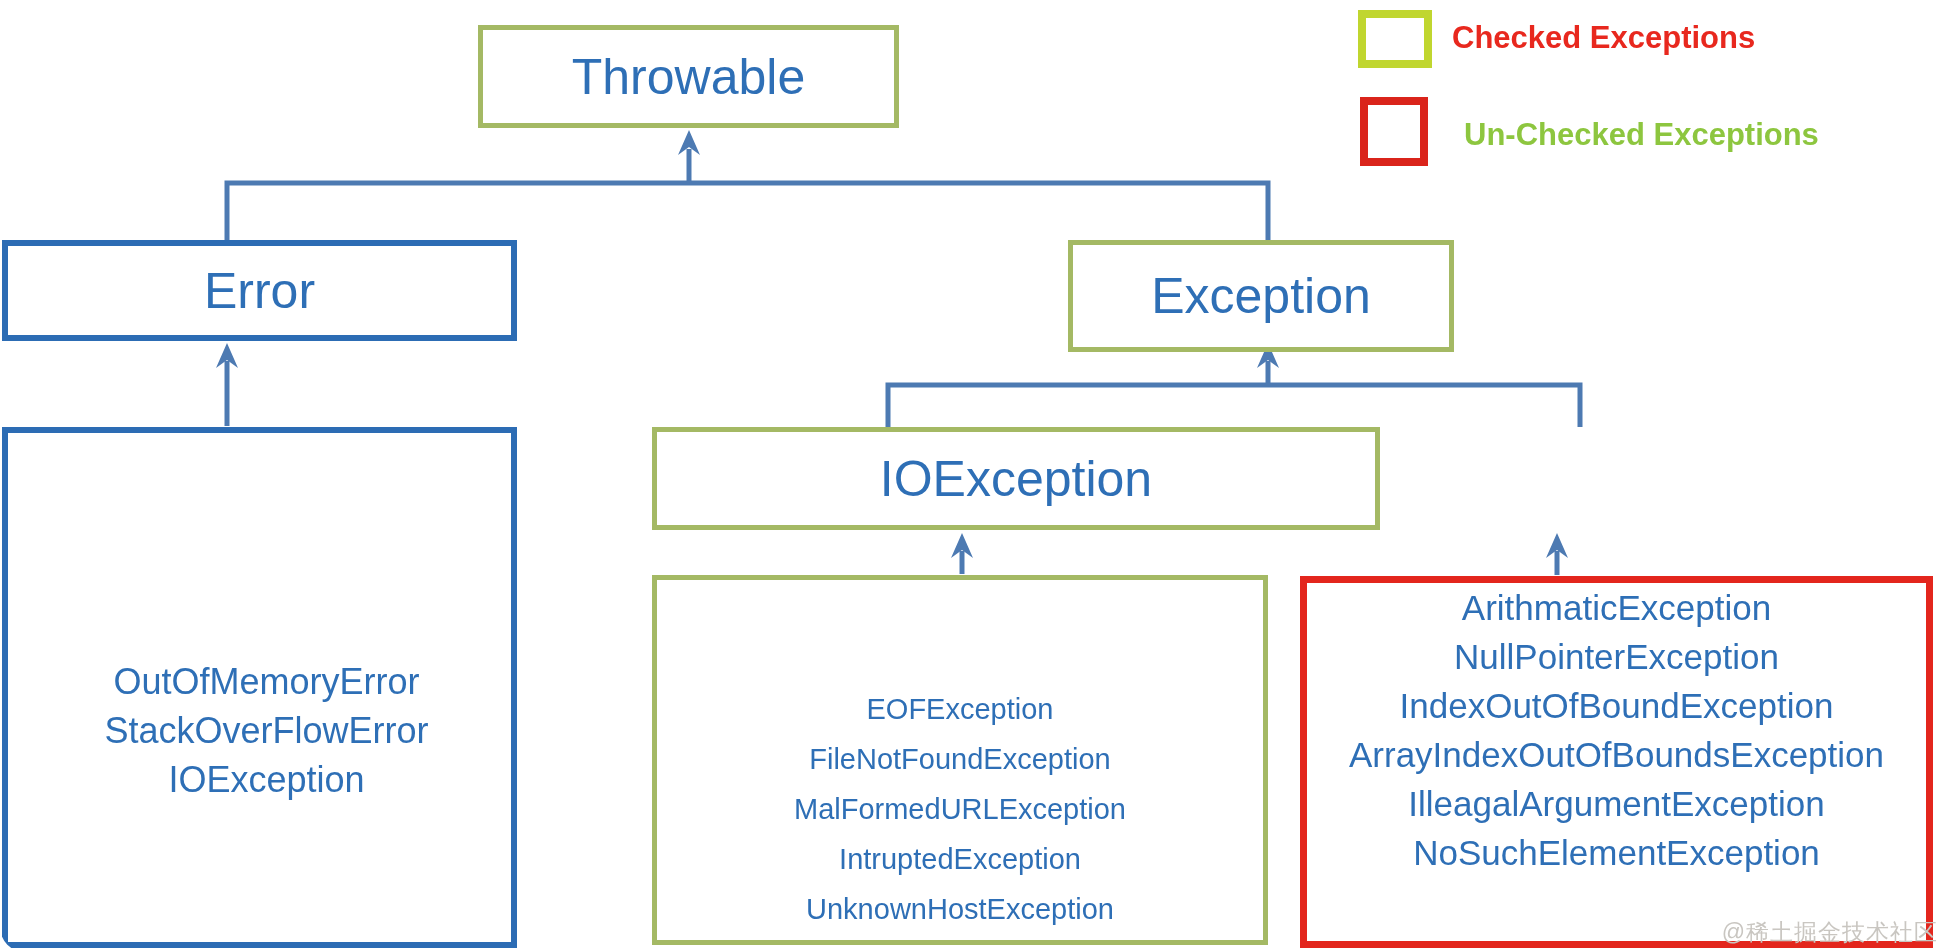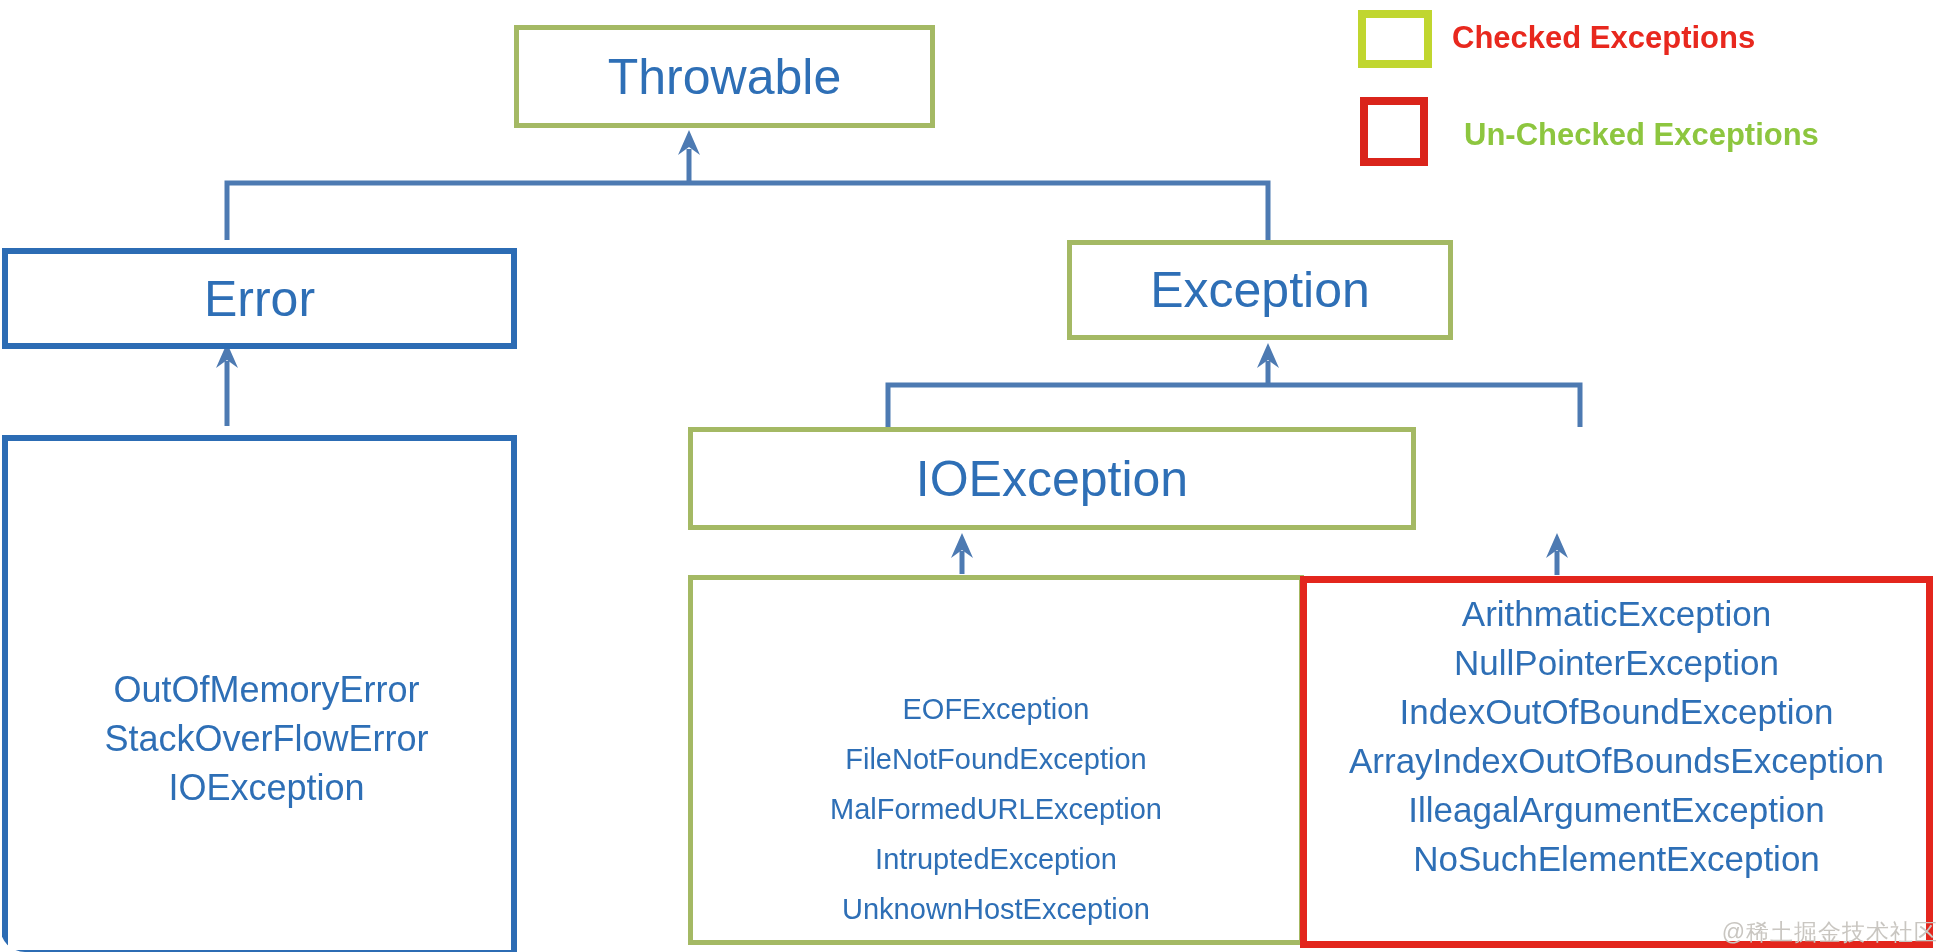--- a/index.html
+++ b/index.html
@@ -25,47 +25,47 @@
     fill:none;stroke:var(--connector-blue);stroke-width:5;
   }
   #connectors path.arrowhead{fill:var(--connector-blue);stroke:none;}
   .box{
     position:absolute;box-sizing:border-box;background:var(--bg);z-index:2;
     display:flex;align-items:center;justify-content:center;flex-direction:column;
   }
   .title-box span{
     color:var(--node-text-blue);font-size:50px;line-height:1;white-space:nowrap;
   }
-  .green{border:5px solid var(--green-border);margin-left:36px;}
-  .blue{border:6px solid var(--blue-border);margin-top:8px;}
+  .green{border:5px solid var(--green-border);}
+  .blue{border:6px solid var(--blue-border);}
   .red{border:7px solid var(--red-border);}
   .children{justify-content:flex-start;}
   .children .li{
     color:var(--node-text-blue);white-space:nowrap;text-align:center;
   }
   #error-children .li{font-size:36px;line-height:49px;}
   #io-children .li{font-size:29px;line-height:50px;}
   #runtime-children .li{font-size:35px;line-height:49px;}
   #error-children{padding-top:224px;}
   #io-children{padding-top:104px;}
-  #runtime-children{padding-top:6px;}
+  #runtime-children{}
   .legend-swatch{position:absolute;box-sizing:border-box;background:var(--bg);z-index:2;}
   .legend-label{position:absolute;z-index:2;font-weight:bold;font-size:31px;white-space:nowrap;}
   #legend-checked-swatch{left:1358px;top:10px;width:74px;height:58px;border:8px solid var(--legend-checked-swatch);}
   #legend-checked-label{left:1452px;top:20px;color:var(--legend-checked-label);}
   #legend-unchecked-swatch{left:1360px;top:97px;width:68px;height:69px;border:8px solid var(--legend-unchecked-swatch);}
   #legend-unchecked-label{left:1464px;top:117px;color:var(--legend-unchecked-label);}
   #watermark{
     position:absolute;right:8px;bottom:4px;z-index:5;color:var(--watermark-gray);
     font-size:23px;letter-spacing:1px;white-space:nowrap;
   }
   
   #throwable{left:478px;top:25px;width:421px;height:103px;}
   #error-title{left:2px;top:240px;width:515px;height:101px;}
-  #exception-title{left:1031px;top:240px;width:386px;height:100px;}
+  #exception-title{left:1068px;top:240px;width:386px;height:112px;}
   #io-title{left:652px;top:427px;width:728px;height:103px;}
   #runtime-title{left:1300px;top:427px;width:632px;height:104px;}
   #error-children{left:2px;top:427px;width:515px;height:521px;padding-left:14px;}
   #io-children{left:652px;top:575px;width:616px;height:370px;}
   #runtime-children{left:1300px;top:576px;width:633px;height:372px;}
 </style>
 </head>
 <body>
 
 <div id="stage">

